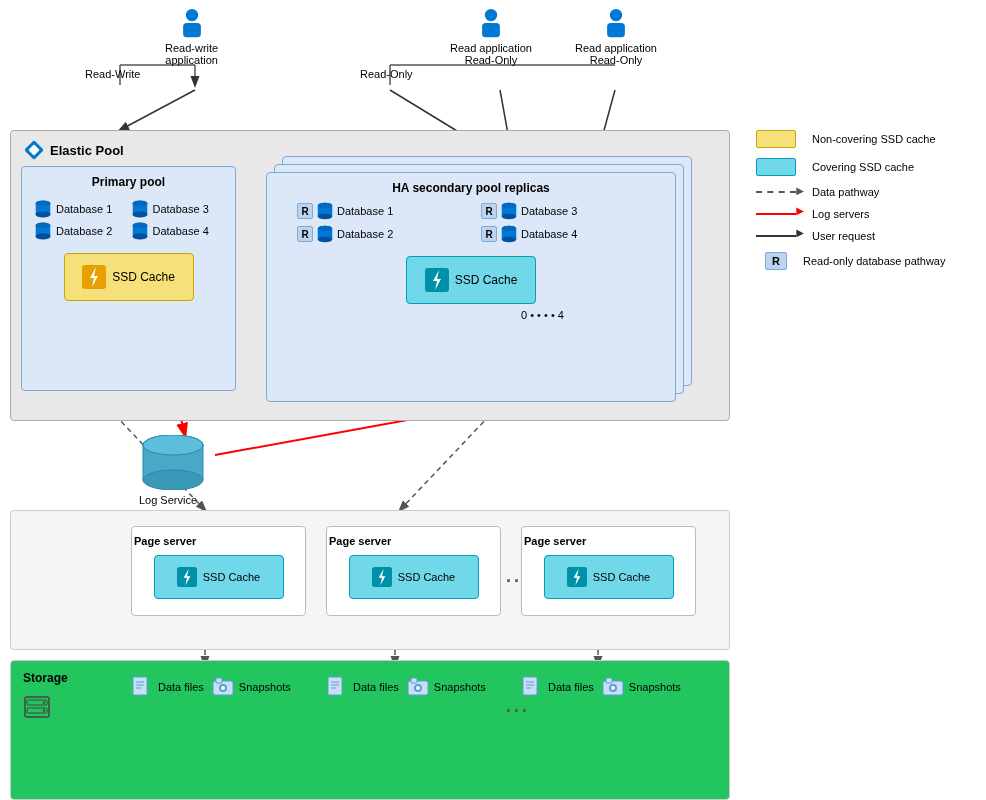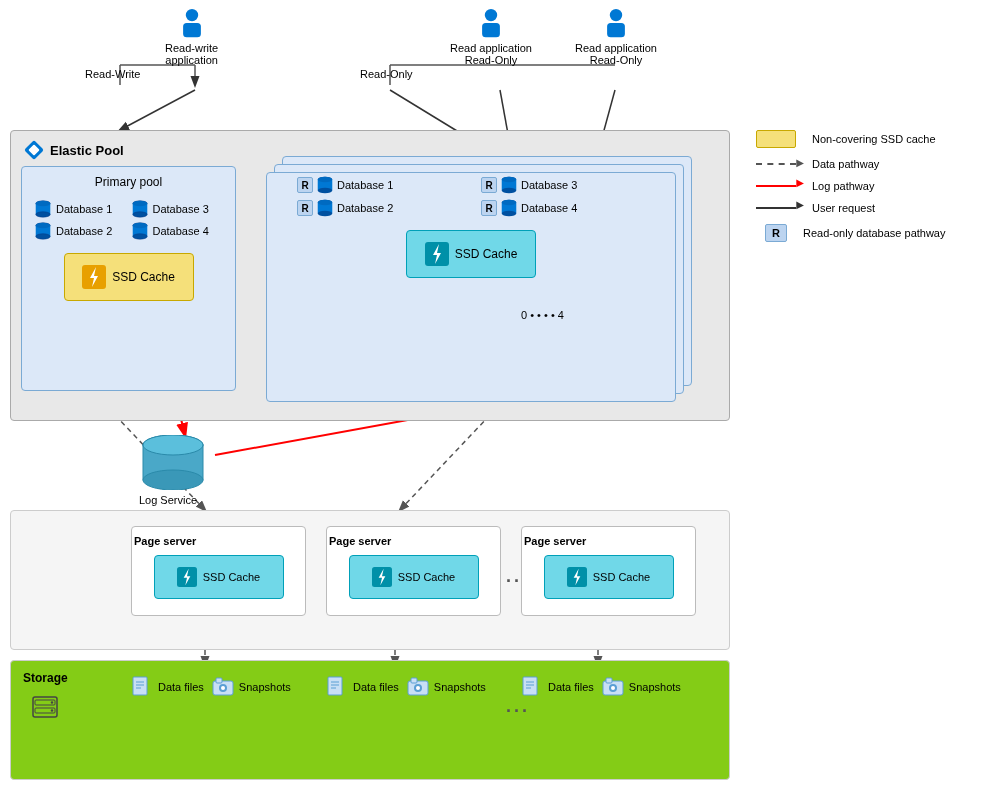--- a/index.html
+++ b/index.html
@@ -62,21 +62,21 @@
       left: 10px;
       width: 215px;
       height: 225px;
       background: #dce8f8;
       border: 1px solid #7baad4;
       border-radius: 4px;
     }
 
     .primary-pool-label {
       text-align: center;
-      font-weight: normal;
+      font-weight: bold;
       font-size: 12px;
       margin-top: 8px;
       margin-bottom: 6px;
     }
 
     .db-grid {
       display: grid;
       grid-template-columns: 1fr 1fr;
       gap: 2px 4px;
       padding: 4px 12px;
@@ -234,25 +234,24 @@
       font-weight: 600;
       margin-bottom: 6px;
     }
 
     
     .storage-section {
       position: absolute;
       top: 660px;
       left: 10px;
       width: 720px;
-      height: 120px;
-      background: #84cc16;
+      height: 140px;
+      background: #22c55e;
       border: 1px solid #ccc;
       border-radius: 4px;
-      text-align: center;
     }
 
     .storage-item {
       position: absolute;
       display: flex;
       flex-direction: row;
       gap: 8px;
     }
 
     .storage-item.s1 { top: 15px; left: 120px; }
@@ -529,20 +528,21 @@
           <span>SSD Cache</span>
         </div>
       </div>
 
       <div class="ha-pool-stack">
 
         <div class="ha-pool-card back2"></div>
         <div class="ha-pool-card back1"></div>
 
         <div class="ha-pool-card front">
+          <div class="ha-pool-label">HA secondary pool replicas</div>
           <div class="ha-db-grid">
             <div class="ha-db-item">
               <div class="r-badge">R</div>
               <svg class="db-icon" viewBox="0 0 18 22">
                 <ellipse cx="9" cy="5" rx="8" ry="3" fill="#0050a0"></ellipse>
                 <rect x="1" y="5" width="16" height="12" fill="#0078d4"></rect>
                 <ellipse cx="9" cy="17" rx="8" ry="3" fill="#0050a0"></ellipse>
                 <ellipse cx="9" cy="5" rx="8" ry="3" fill="#006ac1"></ellipse>
               </svg>
               <span>Database 1</span>
@@ -722,26 +722,30 @@
         </div>
       </div>
     </div>
 
     <div class="legend-area">
       <div class="legend-item">
         <div class="legend-color-box yellow"></div>
         <span>Non-covering SSD cache</span>
       </div>
       <div class="legend-item">
+        <div class="legend-color-box cyan"></div>
+        <span>Covering SSD cache</span>
+      </div>
+      <div class="legend-item">
         <div class="legend-arrow-dotted"></div>
         <span>Data pathway</span>
       </div>
       <div class="legend-item">
         <div class="legend-arrow-red"></div>
-        <span>Log pathway</span>
+        <span>Log servers</span>
       </div>
       <div class="legend-item">
         <div class="legend-arrow-black"></div>
         <span>User request</span>
       </div>
       <div class="legend-item">
         <div class="legend-r-box">R</div>
         <span>Read-only database pathway</span>
       </div>
     </div>

